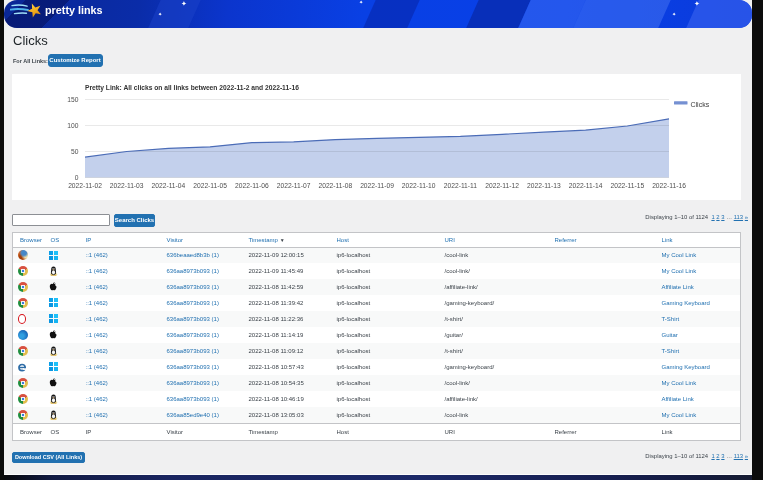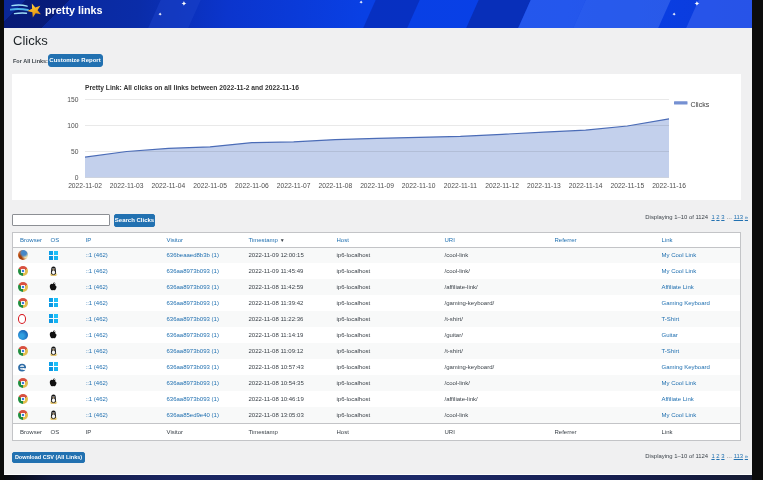--- a/index.html
+++ b/index.html
@@ -6,21 +6,21 @@
 html,body { width:763px; height:480px; overflow:hidden; }
 body { font-family:"Liberation Sans", sans-serif; background:#f0f0f1; position:relative; }
 .blackL { position:absolute; left:0; top:0; width:4px; height:480px; background:#0b0b0b; z-index:50; }
 .blackR { position:absolute; left:752px; top:0; width:11px; height:480px; background:#0c0c0c; z-index:50; }
 .botbar { position:absolute; left:0; top:475px; width:763px; height:5px; z-index:49;
   background:linear-gradient(90deg,#070707 0%,#121b44 7%,#1a2560 22%,#1c2968 55%,#171f50 80%,#141b3e 92%,#181d30 100%); }
 .botline { position:absolute; left:4px; top:473.5px; width:748px; height:1.5px; background:#fdfdfd; z-index:49; }
 
 
 .hdr { position:absolute; left:4px; top:0; width:748px; height:27.5px; overflow:hidden; z-index:10;
-  background:linear-gradient(97deg,#0a2796 0%,#0a2ca8 18%,#0b35cd 30%,#0940e4 48%,#0840e8 75%,#0b3bdb 100%); }
+  background:linear-gradient(97deg,#0a2796 0%,#0a2ca8 18%,#0b35cd 30%,#0940e4 48%,#0840e8 75%,#0b3bdb 100%);border-radius:13px; }
 .hdr::before { content:""; position:absolute; left:0; top:0; width:80px; height:27.5px;
   background:linear-gradient(135deg, transparent 15px, rgba(4,14,88,.5) 15px 46px, transparent 46px); }
 .band { position:absolute; top:-6px; height:42px; transform:skewX(-24deg); }
 .b1 { left:150px; width:40px; background:rgba(28,66,200,.55); }
 .b2 { left:365px; width:44px; background:rgba(6,28,150,.45); }
 .b3 { left:468px; width:52px; background:rgba(8,30,140,.5); }
 .b4 { left:520px; width:55px; background:rgba(60,105,240,.55); }
 .b5 { left:575px; width:85px; background:rgba(80,125,245,.45); }
 .b6 { left:688px; width:70px; background:rgba(46,90,235,.8); }
 .sparkle { position:absolute; color:#fff; font-size:7px; line-height:1; z-index:12; }

